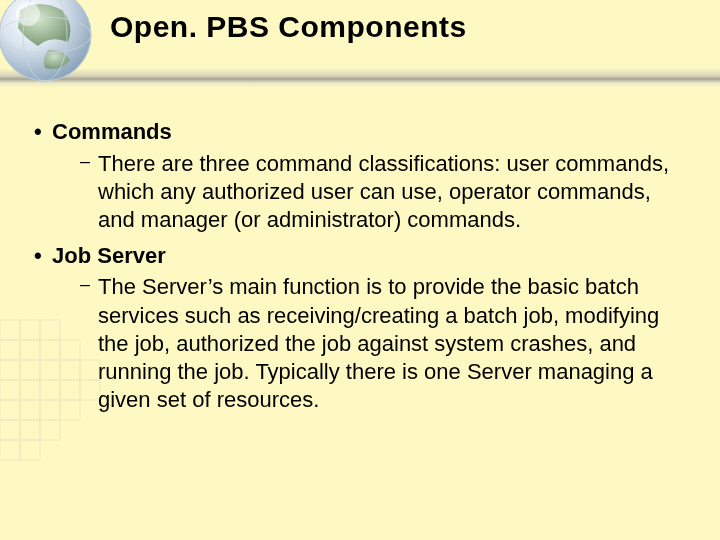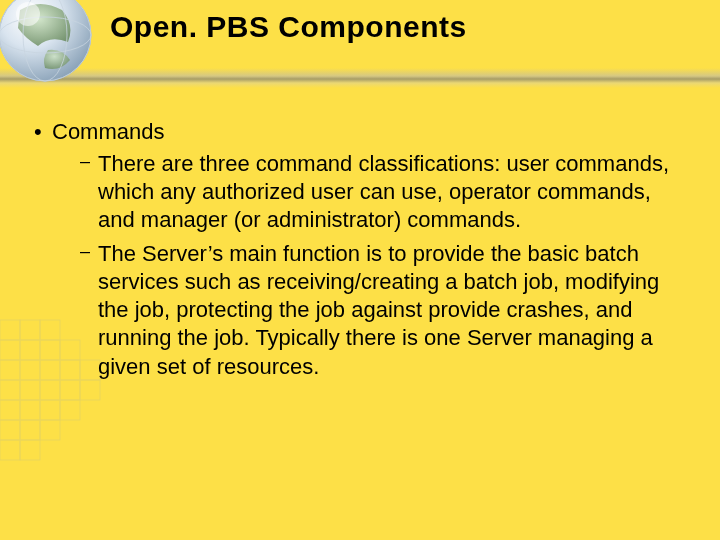--- a/index.html
+++ b/index.html
@@ -6,21 +6,21 @@
   html, body { width: 720px; height: 540px; overflow: hidden; }
   body {
     font-family: Arial, Helvetica, sans-serif;
     background: #ffffff;
     position: relative;
   }
   .slide {
     width: 720px;
     height: 540px;
     position: relative;
-    background: #fde047;
+    background: #fef9c3;
   }
   .globe-decoration {
     position: absolute;
     top: -20px;
     left: -10px;
     width: 110px;
     height: 110px;
     z-index: 2;
   }
   .title-area {
@@ -58,20 +58,21 @@
     bottom: 20px;
   }
   .lvl1 {
     font-size: 22px;
     color: #000;
     margin-top: 8px;
     margin-bottom: 4px;
     padding-left: 22px;
     position: relative;
     line-height: 1.25;
+    font-weight: bold;
   }
   .lvl1::before {
     content: "•";
     position: absolute;
     left: 4px;
     top: 0;
     font-size: 22px;
   }
   .lvl2 {
     font-size: 22px;
@@ -165,16 +166,19 @@
       </g>
     </svg>
   </div>
 
   <div class="content">
     <div class="lvl1">
       <span>Commands</span>
     </div>
     <div class="lvl2">There are three command classifications: user commands, which any authorized user can use, operator commands, and manager (or administrator) commands.</div>
 
-    <div class="lvl2">The Server’s main function is to provide the basic batch services such as receiving/creating a batch job, modifying the job, protecting the job against provide crashes, and running the job. Typically there is one Server managing a given set of resources.</div>
+    <div class="lvl1">
+      <span>Job Server</span>
+    </div>
+    <div class="lvl2">The Server’s main function is to provide the basic batch services such as receiving/creating a batch job, modifying the job, authorized the job against system crashes, and running the job. Typically there is one Server managing a given set of resources.</div>
   </div>
 
 </div>
 
 </body></html>

